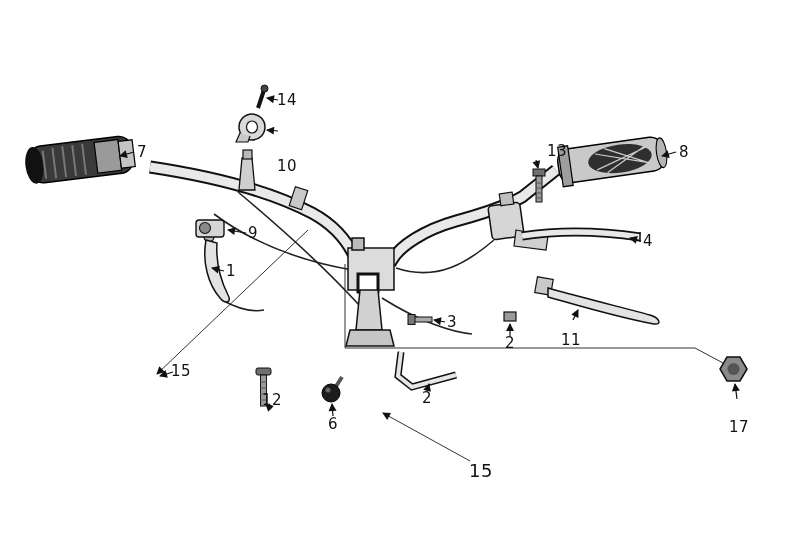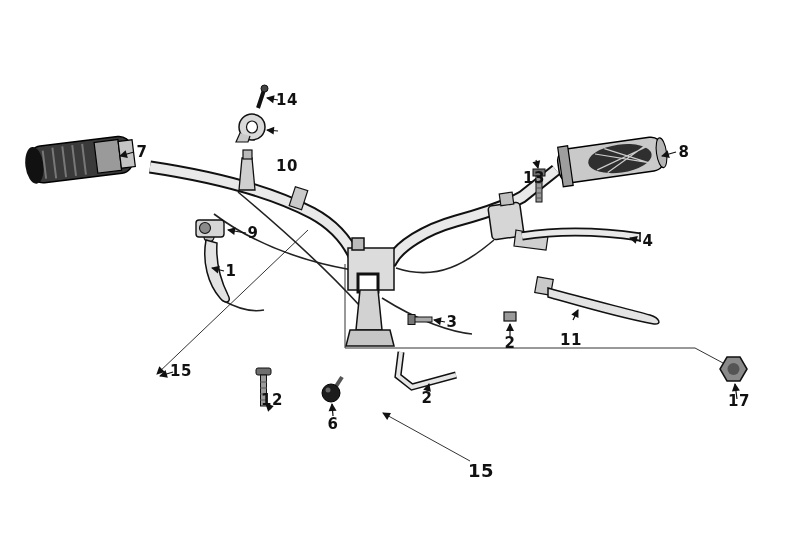--- a/index.html
+++ b/index.html
@@ -9,21 +9,21 @@
     width:800px; height:546px;
     background:#ffffff;
     overflow:hidden;
   }
   .stage svg { position:absolute; left:0; top:0; }
   .callout-layer { position:absolute; left:0; top:0; width:100%; height:100%; pointer-events:none; }
   .callout {
     position:absolute;
     transform:translate(-50%,-50%);
     font-size:15px;
-    font-weight:700;
+    font-weight:400;
     color:#111;
     letter-spacing:0.5px;
     white-space:nowrap;
     text-align:center;
   }
   .callout.large { font-size:18px; }
 </style>
 </head>
 <body>
 
@@ -175,27 +175,27 @@
       <line x1="427" y1="391" x2="429" y2="384" marker-end="url(#arr)"></line>
       <line x1="737" y1="399" x2="735" y2="384" marker-end="url(#arr)"></line>
     </g>
   </svg>
 
   <div class="callout-layer">
       <div class="callout" style="left: 287px; top: 100px;">14</div>
       <div class="callout" style="left: 287px; top: 131px; margin-top: 35px;">10</div>
       <div class="callout" style="left: 142px; top: 152px;">7</div>
       <div class="callout" style="left: 684px; top: 152px;">8</div>
-      <div class="callout" style="left: 534px; top: 151px; margin-top: 27px;">13</div>
+      <div class="callout" style="left: 557px; top: 151px;">13</div>
       <div class="callout" style="left: 253px; top: 233px;">9</div>
       <div class="callout" style="left: 648px; top: 241px;">4</div>
       <div class="callout" style="left: 231px; top: 271px;">1</div>
       <div class="callout" style="left: 452px; top: 322px;">3</div>
       <div class="callout" style="left: 571px; top: 340px;">11</div>
       <div class="callout" style="left: 510px; top: 343px;">2</div>
       <div class="callout" style="left: 181px; top: 371px;">15</div>
       <div class="callout" style="left: 272px; top: 400px;">12</div>
       <div class="callout" style="left: 333px; top: 424px;">6</div>
       <div class="callout" style="left: 427px; top: 398px;">2</div>
-      <div class="callout" style="left: 739px; top: 401px;">17</div>
+      <div class="callout" style="left: 739px; top: 427px;">17</div>
       <div class="callout large" style="left: 481px; top: 470px;">15</div>
     </div>
 </div>
 
 </body></html>

